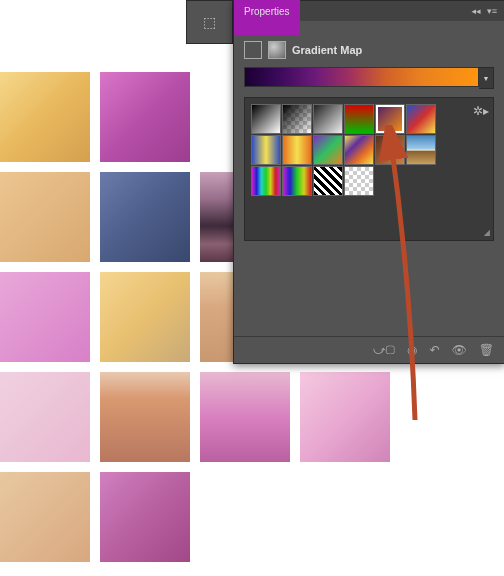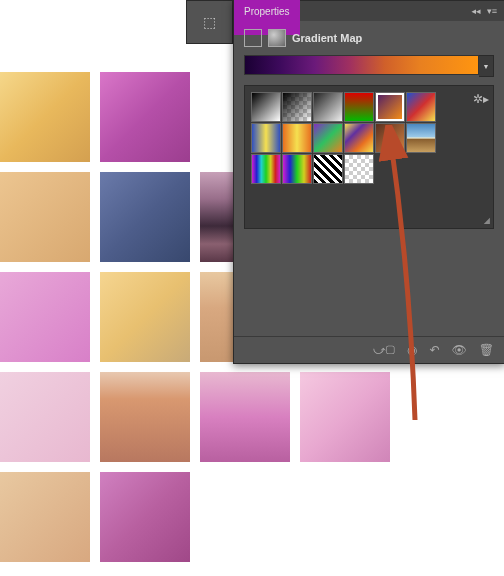--- a/index.html
+++ b/index.html
@@ -23,21 +23,21 @@
 .t12{background:linear-gradient(180deg,#e8c8b0 0%,#d89870 30%,#b87860 100%)}
 .t13{background:linear-gradient(180deg,#e8b8d0 0%,#d880c0 50%,#b860a0 100%)}
 .t14{background:linear-gradient(135deg,#f5c8e0,#e8a8d0,#d085b8)}
 .t15{background:linear-gradient(135deg,#e8c8a0,#d8a880)}
 .t16{background:linear-gradient(135deg,#d080c0,#b860a0,#a04888)}
 .panel{position:absolute;left:233px;top:0;width:270px;height:362px;background:#535353;border:1px solid #2a2a2a;box-shadow:0 2px 8px rgba(0,0,0,.5)}
 .panel-tab{height:20px;background:#424242;display:flex;align-items:center}
 .tab{padding:18px 10px;background:#a21caf;color:#e0e0e0;font-size:10px}
 .tab-icons{margin-left:auto;display:flex;gap:4px;padding-right:6px}
 .tab-ic{width:12px;height:12px;color:#bbb;font-size:9px;display:flex;align-items:center;justify-content:center;cursor:pointer}
-.panel-body{padding:8px 10px}
+.panel-body{padding:20px 10px}
 .hdr-row{display:flex;align-items:center;gap:6px;margin-bottom:8px}
 .sq-outline,.sq-fill{width:16px;height:16px;border:1px solid #aaa}
 .sq-fill{background:radial-gradient(circle at 30% 30%,#ccc,#666)}
 .hdr-txt{font-size:11px;color:#e0e0e0;font-weight:bold}
 .grad-bar-wrap{display:flex;margin-bottom:8px}
 .grad-bar{flex:1;height:18px;background:linear-gradient(90deg,#1a0033 0%,#3d0a5c 15%,#6b1a7a 30%,#a03060 45%,#d0602a 60%,#e88020 75%,#ff9510 100%);border:1px solid #333;cursor:pointer}
 .grad-dd{width:14px;height:20px;background:#3a3a3a;border:1px solid #2a2a2a;border-left:none;display:flex;align-items:center;justify-content:center;cursor:pointer;font-size:7px}
 .preset-panel{background:#3a3a3a;border:1px solid #2a2a2a;padding:6px 22px 6px 6px;position:relative;min-height:130px}
 .preset-grid{display:grid;grid-template-columns:repeat(6,30px);grid-auto-rows:30px;gap:1px}
 .sw{border:1px solid #666;cursor:pointer}

